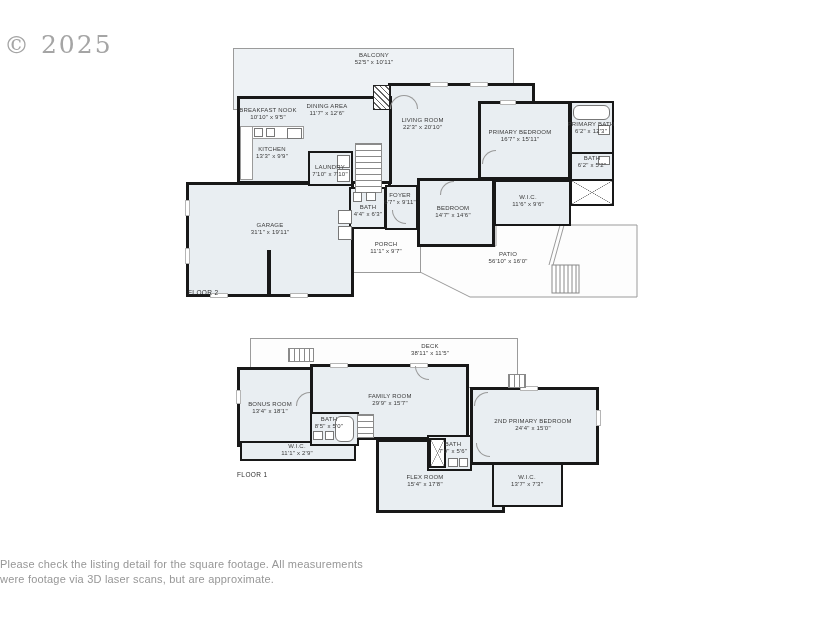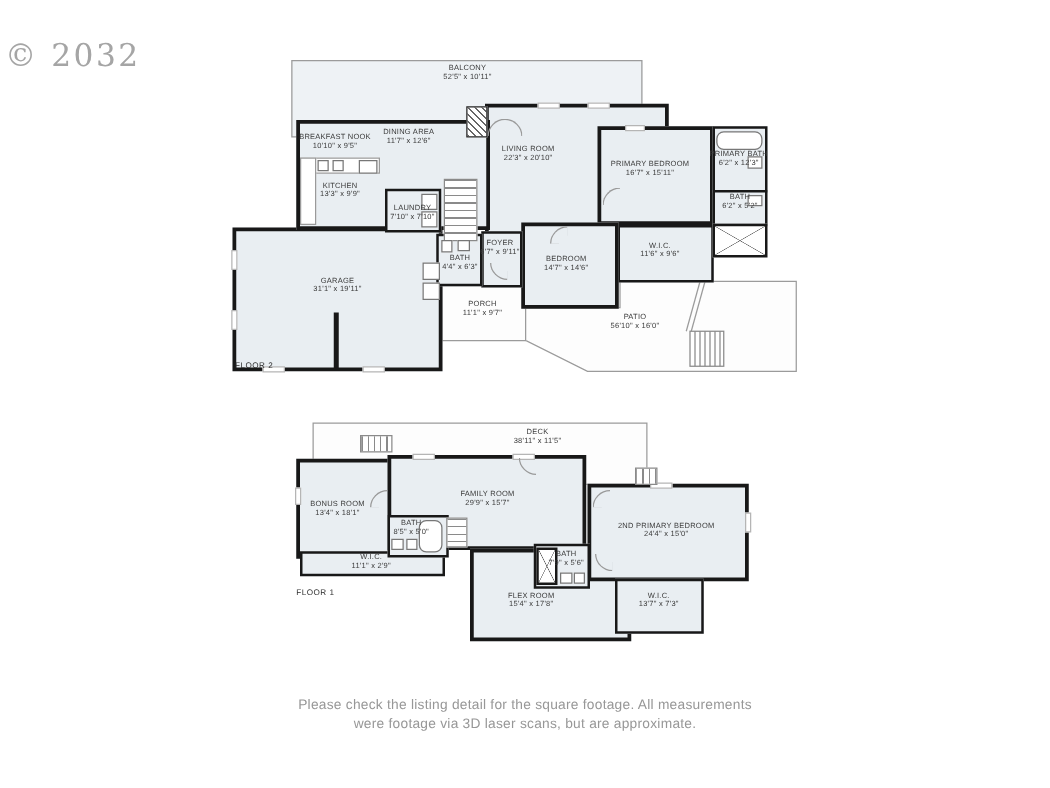--- a/index.html
+++ b/index.html
@@ -28,21 +28,21 @@
         background-image:repeating-linear-gradient(45deg,#666 0 1px,transparent 1px 4px);}
   .stub{position:absolute;background:#181818;z-index:30;}
   .win{position:absolute;background:#fff;border:1px solid #b5b5b5;box-sizing:border-box;z-index:20;}
   .arc{position:absolute;width:14px;height:14px;box-sizing:border-box;z-index:22;}
   .arc.tl{border-top:1px solid #999;border-left:1px solid #999;border-top-left-radius:100%;}
   .arc.tr{border-top:1px solid #999;border-right:1px solid #999;border-top-right-radius:100%;}
   .arc.bl{border-bottom:1px solid #999;border-left:1px solid #999;border-bottom-left-radius:100%;}
   .patio-wrap{position:absolute;left:353px;top:200px;z-index:5;}
   .watermark{position:absolute;left:4px;top:30px;font-family:"DejaVu Serif", serif;
         font-size:25px;color:#a5a5a5;letter-spacing:2px;z-index:50;}
-  .caption{position:absolute;left:0;top:557px;width:840px;text-align:center;font-size:11px;
+  .caption{position:absolute;left:0;top:557px;width:840px;text-align:left;font-size:11px;
         line-height:15px;color:#979797;letter-spacing:.2px;z-index:50;}
   .caption span{display:block;}
 </style>
 </head>
 <body>
 
 <div id="page">
 
   <div class="outdoor tint" style="left:233px;top:48px;width:281px;height:62px;"></div>
   <div class="patio-wrap">
@@ -233,19 +233,19 @@
   <div class="rlbl" style="left:390px;top:474px;width:70px;">
     <span class="nm">FLEX ROOM</span>
     <span class="dm">15'4" x 17'8"</span>
   </div>
   <div class="rlbl" style="left:492px;top:474px;width:70px;">
     <span class="nm">W.I.C.</span>
     <span class="dm">13'7" x 7'3"</span>
   </div>
   <div class="floor-tag" style="left:237px;top:471px;">FLOOR 1</div>
 
-  <div class="watermark">© 2032</div>
+  <div class="watermark">© 2025</div>
   <div class="caption">
     <span>Please check the listing detail for the square footage. All measurements</span>
     <span>were footage via 3D laser scans, but are approximate.</span>
   </div>
 
 </div>
 
 </body></html>

